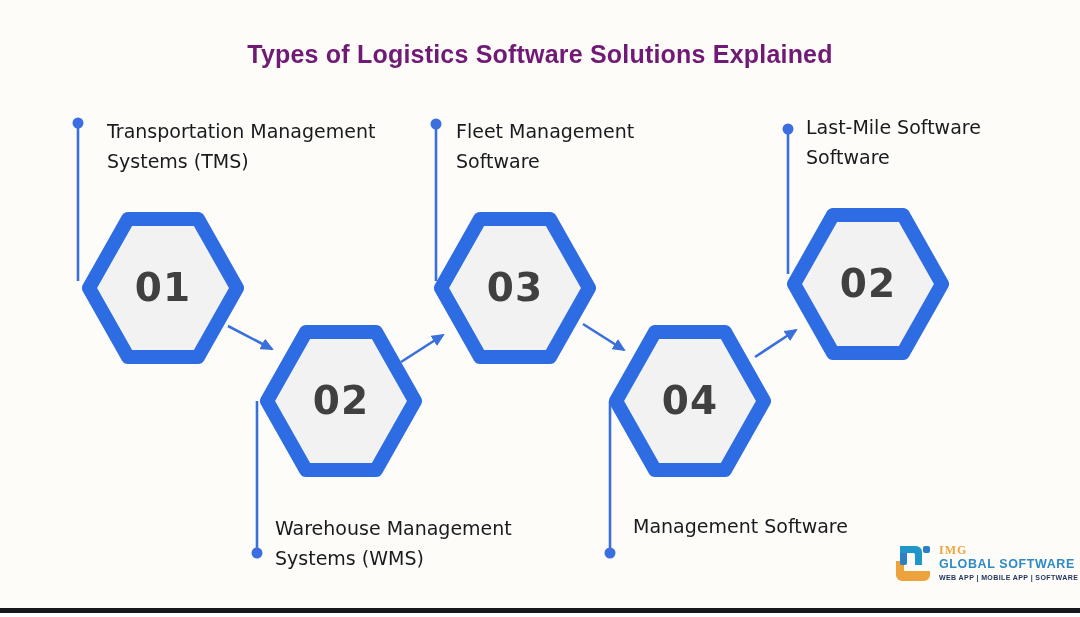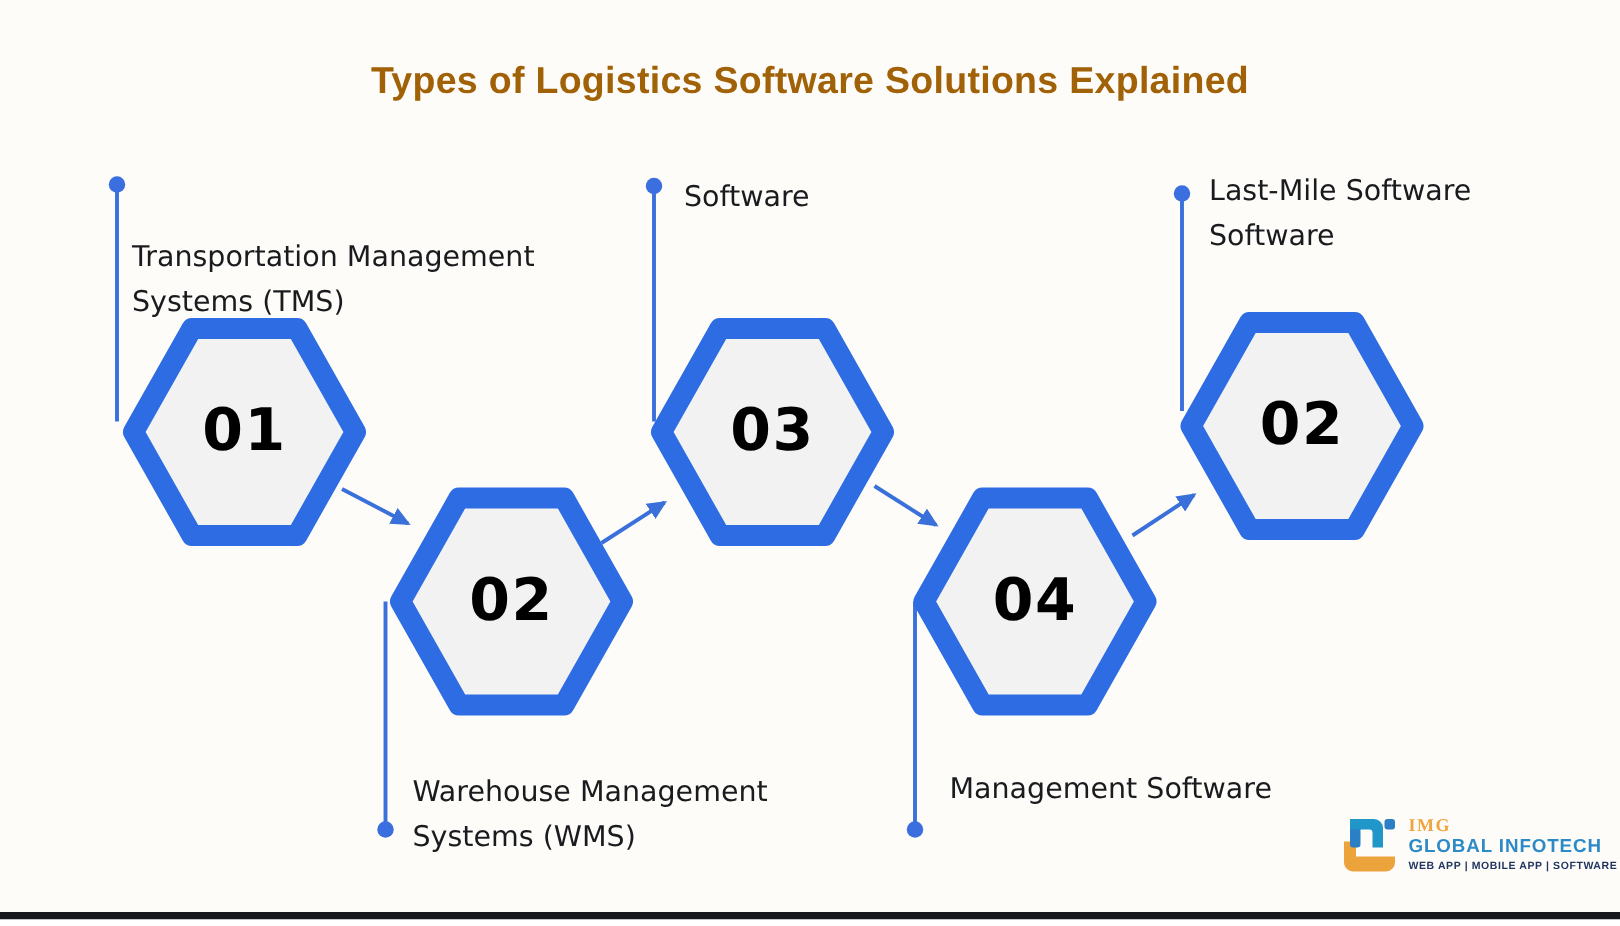--- a/index.html
+++ b/index.html
@@ -16,21 +16,21 @@
   .title {
     position: absolute;
     top: 40px;
     left: 0;
     width: 100%;
     text-align: center;
     font-family: "Liberation Sans", sans-serif;
     font-size: 25px;
     font-weight: 700;
     letter-spacing: 0.2px;
-    color: #a16207;
+    color: #701a75;
   }
 
   .overlay {
     position: absolute;
     inset: 0;
     z-index: 1;
   }
 
   .hex {
     position: absolute;
@@ -43,21 +43,21 @@
     position: absolute;
     inset: 0;
     display: flex;
     align-items: center;
     justify-content: center;
     padding-bottom: 2px;
     font-family: "DejaVu Sans", sans-serif;
     font-weight: 700;
     font-size: 39px;
     letter-spacing: 1px;
-    color: #000000;
+    color: #404040;
   }
 
   .step-label {
     position: absolute;
     z-index: 3;
     font-family: "DejaVu Sans", sans-serif;
     font-size: 19px;
     font-weight: 500;
     line-height: 30px;
     color: #1a1b1e;
@@ -166,31 +166,32 @@
     <div class="hex-num">04</div>
   </div>
 
   <div class="hex" style="left:785px; top:203px;">
     <svg viewBox="0 0 166 162">
       <polygon points="9,81 48,12 118,12 157,81 118,150 48,150" fill="#f2f2f3" stroke="#2d6ce3" stroke-width="14" stroke-linejoin="round"></polygon>
     </svg>
     <div class="hex-num">02</div>
   </div>
 
-  <div class="step-label" style="left:88px; top:116px;margin-top:40px;">
+  <div class="step-label" style="left:107px; top:116px;">
     <div>Transportation Management</div>
     <div>Systems (TMS)</div>
   </div>
 
   <div class="step-label" style="left:275px; top:513px;">
     <div>Warehouse Management</div>
     <div>Systems (WMS)</div>
   </div>
 
   <div class="step-label" style="left:456px; top:116px;">
+    <div>Fleet Management</div>
     <div>Software</div>
   </div>
 
   <div class="step-label" style="left:633px; top:511px;">
     <div>Management Software</div>
   </div>
 
   <div class="step-label" style="left:806px; top:112px;">
     <div>Last-Mile Software</div>
     <div>Software</div>
@@ -198,21 +199,21 @@
 
   <div class="logo">
     <svg width="40" height="40" viewBox="0 0 40 40">
       <path d="M3,18 v14 a6,6 0 0 0 6,6 h22 a6,6 0 0 0 6,-6 v-4 H11 v-10 z" fill="#eda33c"></path>
       <rect x="7" y="3" width="7" height="19" rx="2" fill="#2b7fc4"></rect>
       <path d="M7,3 h16 a6,6 0 0 1 6,6 v13 h-7 v-10 a2,2 0 0 0 -2,-2 h-13 z" fill="#2196c9"></path>
       <rect x="30" y="3" width="7" height="7" rx="2" fill="#2b7fc4"></rect>
     </svg>
     <div class="logo-text">
       <div class="logo-brand">IMG</div>
-      <div class="logo-company">GLOBAL INFOTECH</div>
+      <div class="logo-company">GLOBAL SOFTWARE</div>
       <div class="logo-tagline">WEB APP | MOBILE APP | SOFTWARE</div>
     </div>
   </div>
 
   <div class="footer-bar"></div>
   <div class="footer-white"></div>
 
 </div>
 
 </body></html>

